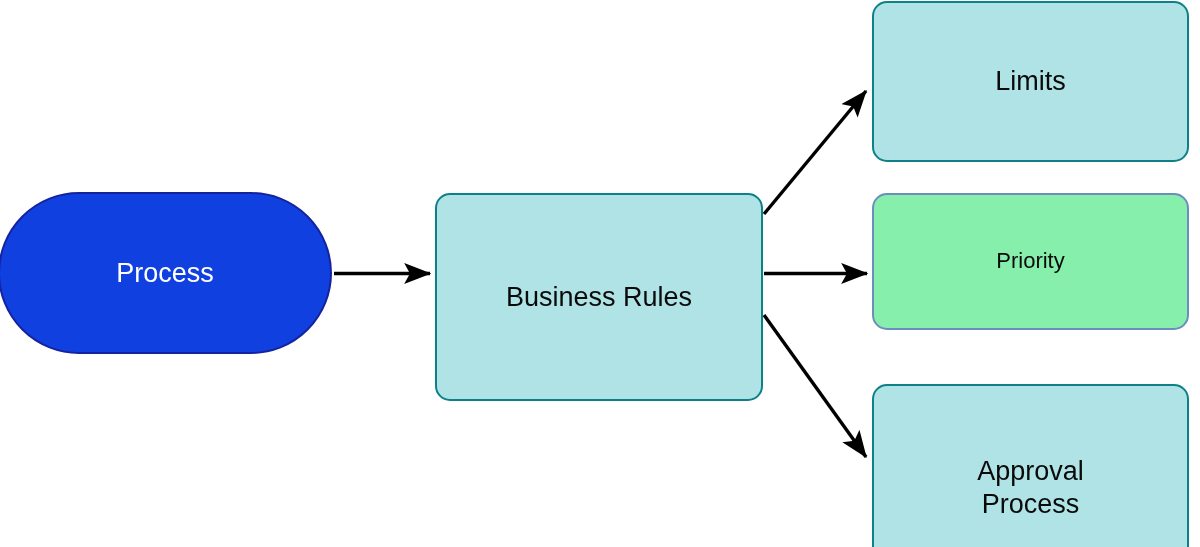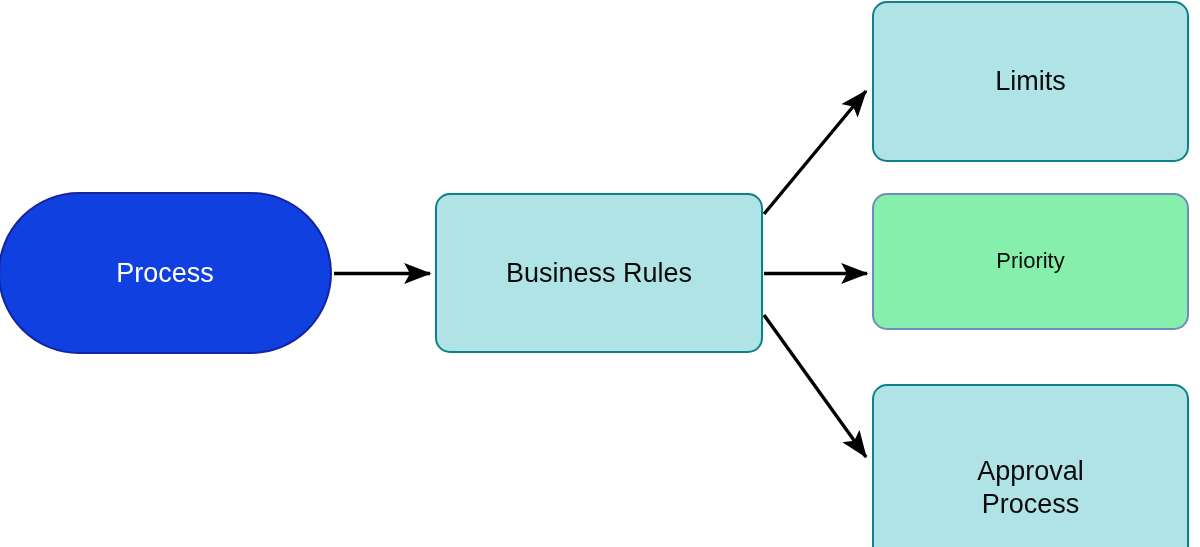--- a/index.html
+++ b/index.html
@@ -54,21 +54,21 @@
     border-radius: 81px;
     color: #ffffff;
     font-size: 27px;
   }
 
   
   #node-business-rules {
     left: 435px;
     top: 193px;
     width: 328px;
-    height: 160px;
+    height: 208px;
     background: #B0E3E6;
     border: 2px solid #0E8088;
     border-radius: 15px;
     color: #0a0a0a;
     font-size: 27px;
   }
 
   
   #node-limits {
     left: 872px;

